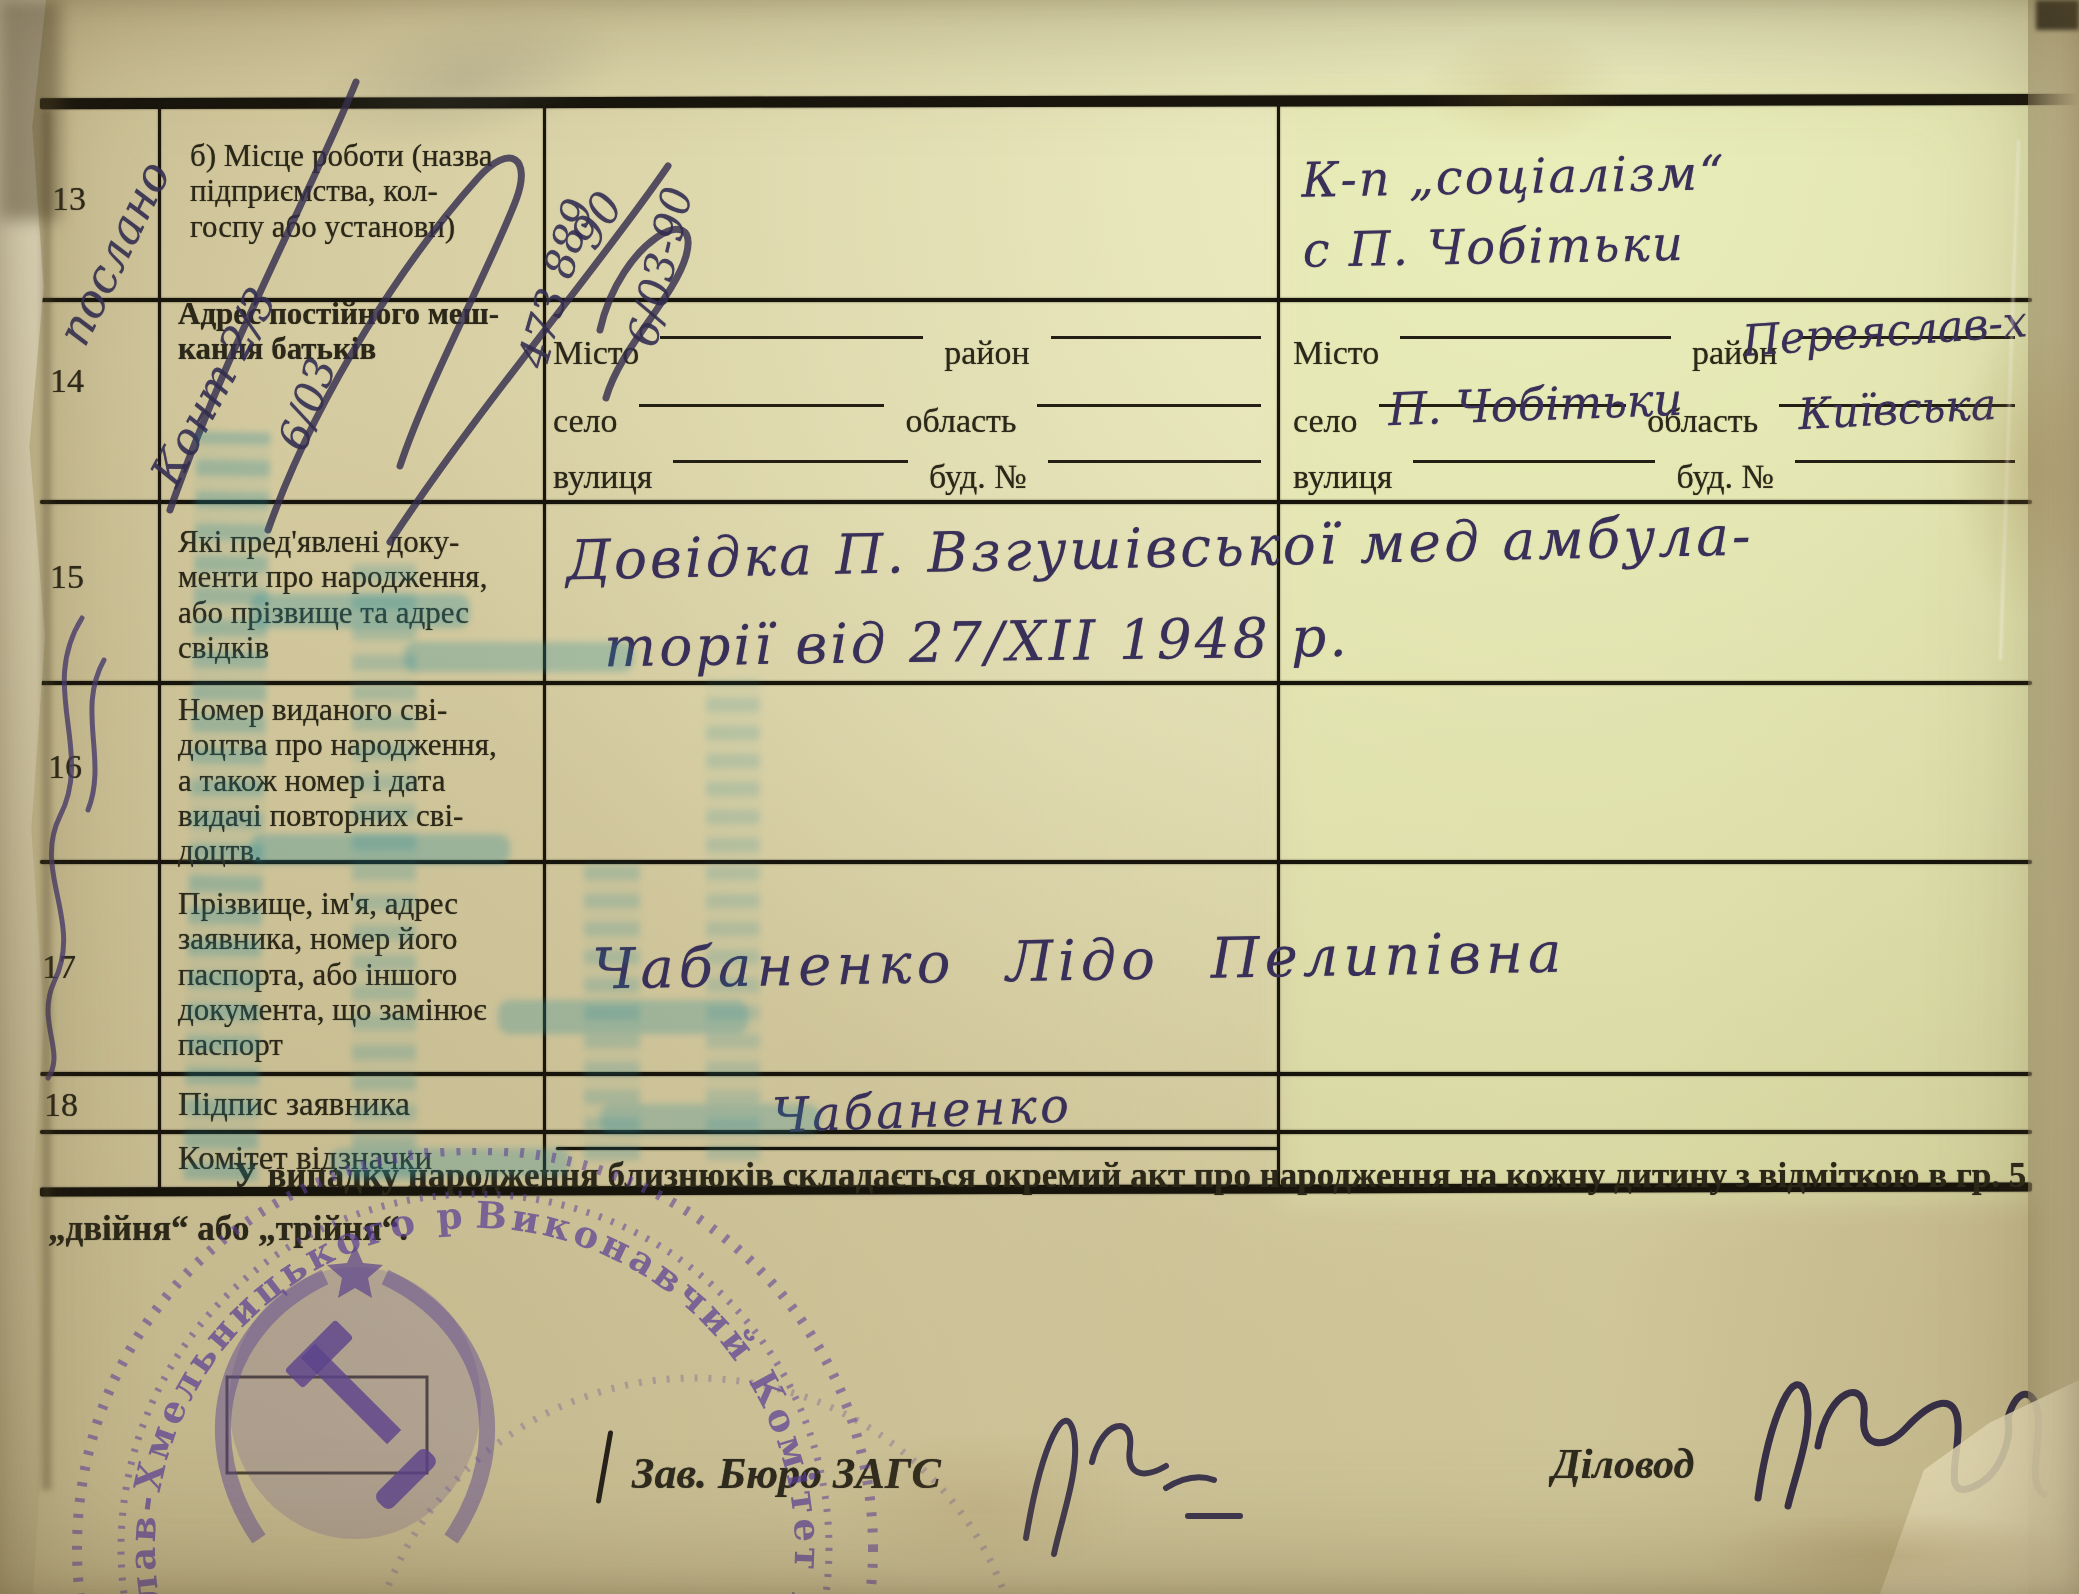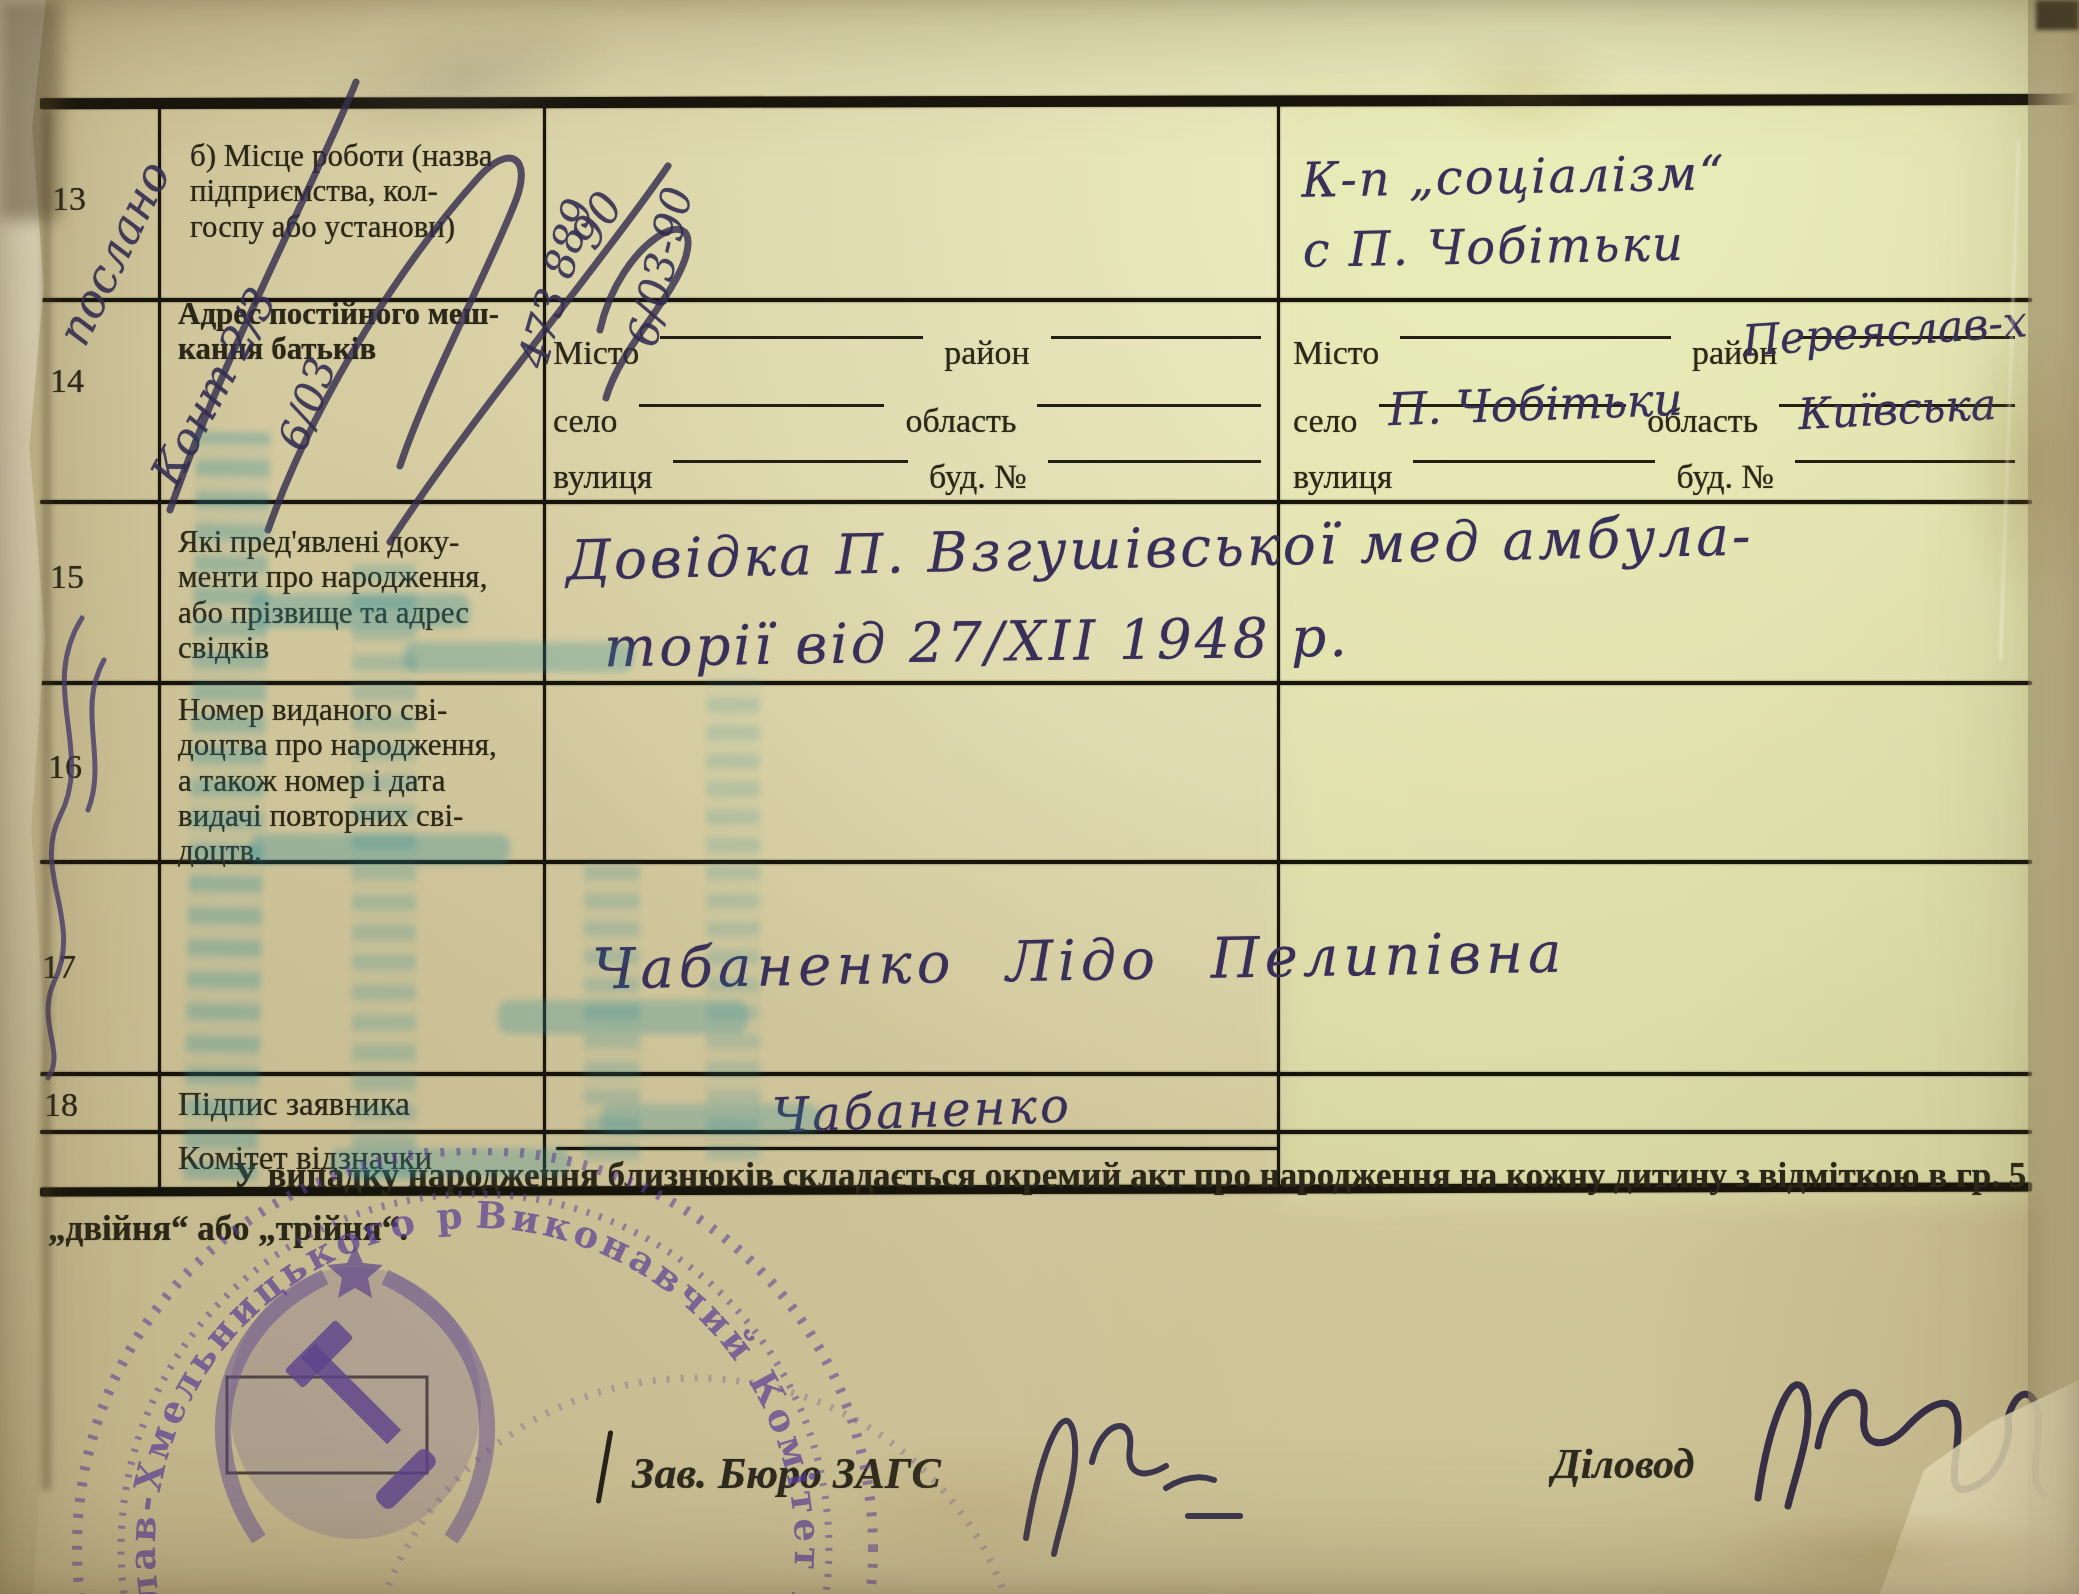--- a/index.html
+++ b/index.html
@@ -64,20 +64,25 @@
 кання батьків</div>
   <div class="print label" style="left:178px;top:524px;">Які пред'явлені доку-
 менти про народження,
 або прізвище та адрес
 свідків</div>
   <div class="print label" style="left:178px;top:692px;">Номер виданого сві-
 доцтва про народження,
 а також номер і дата
 видачі повторних сві-
 доцтв.</div>
+  <div class="print label" style="left:178px;top:886px;">Прізвище, ім'я, адрес
+заявника, номер його
+паспорта, або іншого
+документа, що замінює
+паспорт</div>
   <div class="print" style="left:178px;top:1086px;font-size:33px;">Підпис заявника</div>
   <div class="print" style="left:178px;top:1140px;font-size:33px;">Комітет відзначки</div>
 
   <div class="fl" style="left:553px;top:334px;width:716px;">
     <span>Місто</span>
       <i class="b" style="flex:1.25"></i>
       <span>район</span>
       <i class="b" style="flex:1"></i>
   </div>
   <div class="fl" style="left:553px;top:402px;width:716px;">

